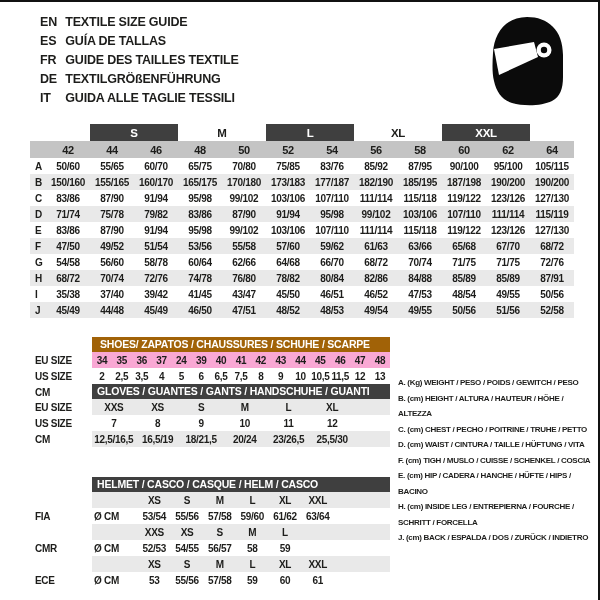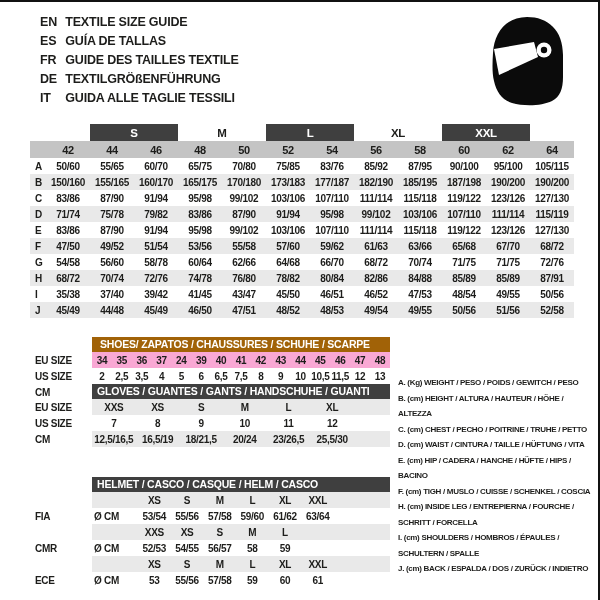--- a/index.html
+++ b/index.html
@@ -462,19 +462,18 @@
           <div class="spacer" style="width: 56px;"></div>
         </div>
       </div>
     </div>
 
   <div class="legend" id="legend">
       <div class="legend-item">A. (Kg) WEIGHT / PESO / POIDS / GEWITCH / PESO</div>
       <div class="legend-item">B. (cm) HEIGHT / ALTURA / HAUTEUR / HÖHE / ALTEZZA</div>
       <div class="legend-item">C. (cm) CHEST / PECHO / POITRINE / TRUHE / PETTO</div>
       <div class="legend-item">D. (cm) WAIST / CINTURA / TAILLE / HÜFTUNG / VITA</div>
+      <div class="legend-item">F. (cm) TIGH / MUSLO / CUISSE / SCHENKEL / COSCIA</div>
       <div class="legend-item">E. (cm) HIP / CADERA / HANCHE / HÜFTE / HIPS / BACINO</div>
-      <div class="legend-item">F. (cm) TIGH / MUSLO / CUISSE / SCHENKEL / COSCIA</div>
       <div class="legend-item">H. (cm) INSIDE LEG / ENTREPIERNA / FOURCHE / SCHRITT / FORCELLA</div>
-      <div class="legend-item">I. (cm) SHOULDERS / HOMBROS / ÉPAULES / SCHULTERN / SPALLE</div>
       <div class="legend-item">J. (cm) BACK / ESPALDA / DOS / ZURÜCK / INDIETRO</div>
     </div>
 </div>
 
 </body></html>

